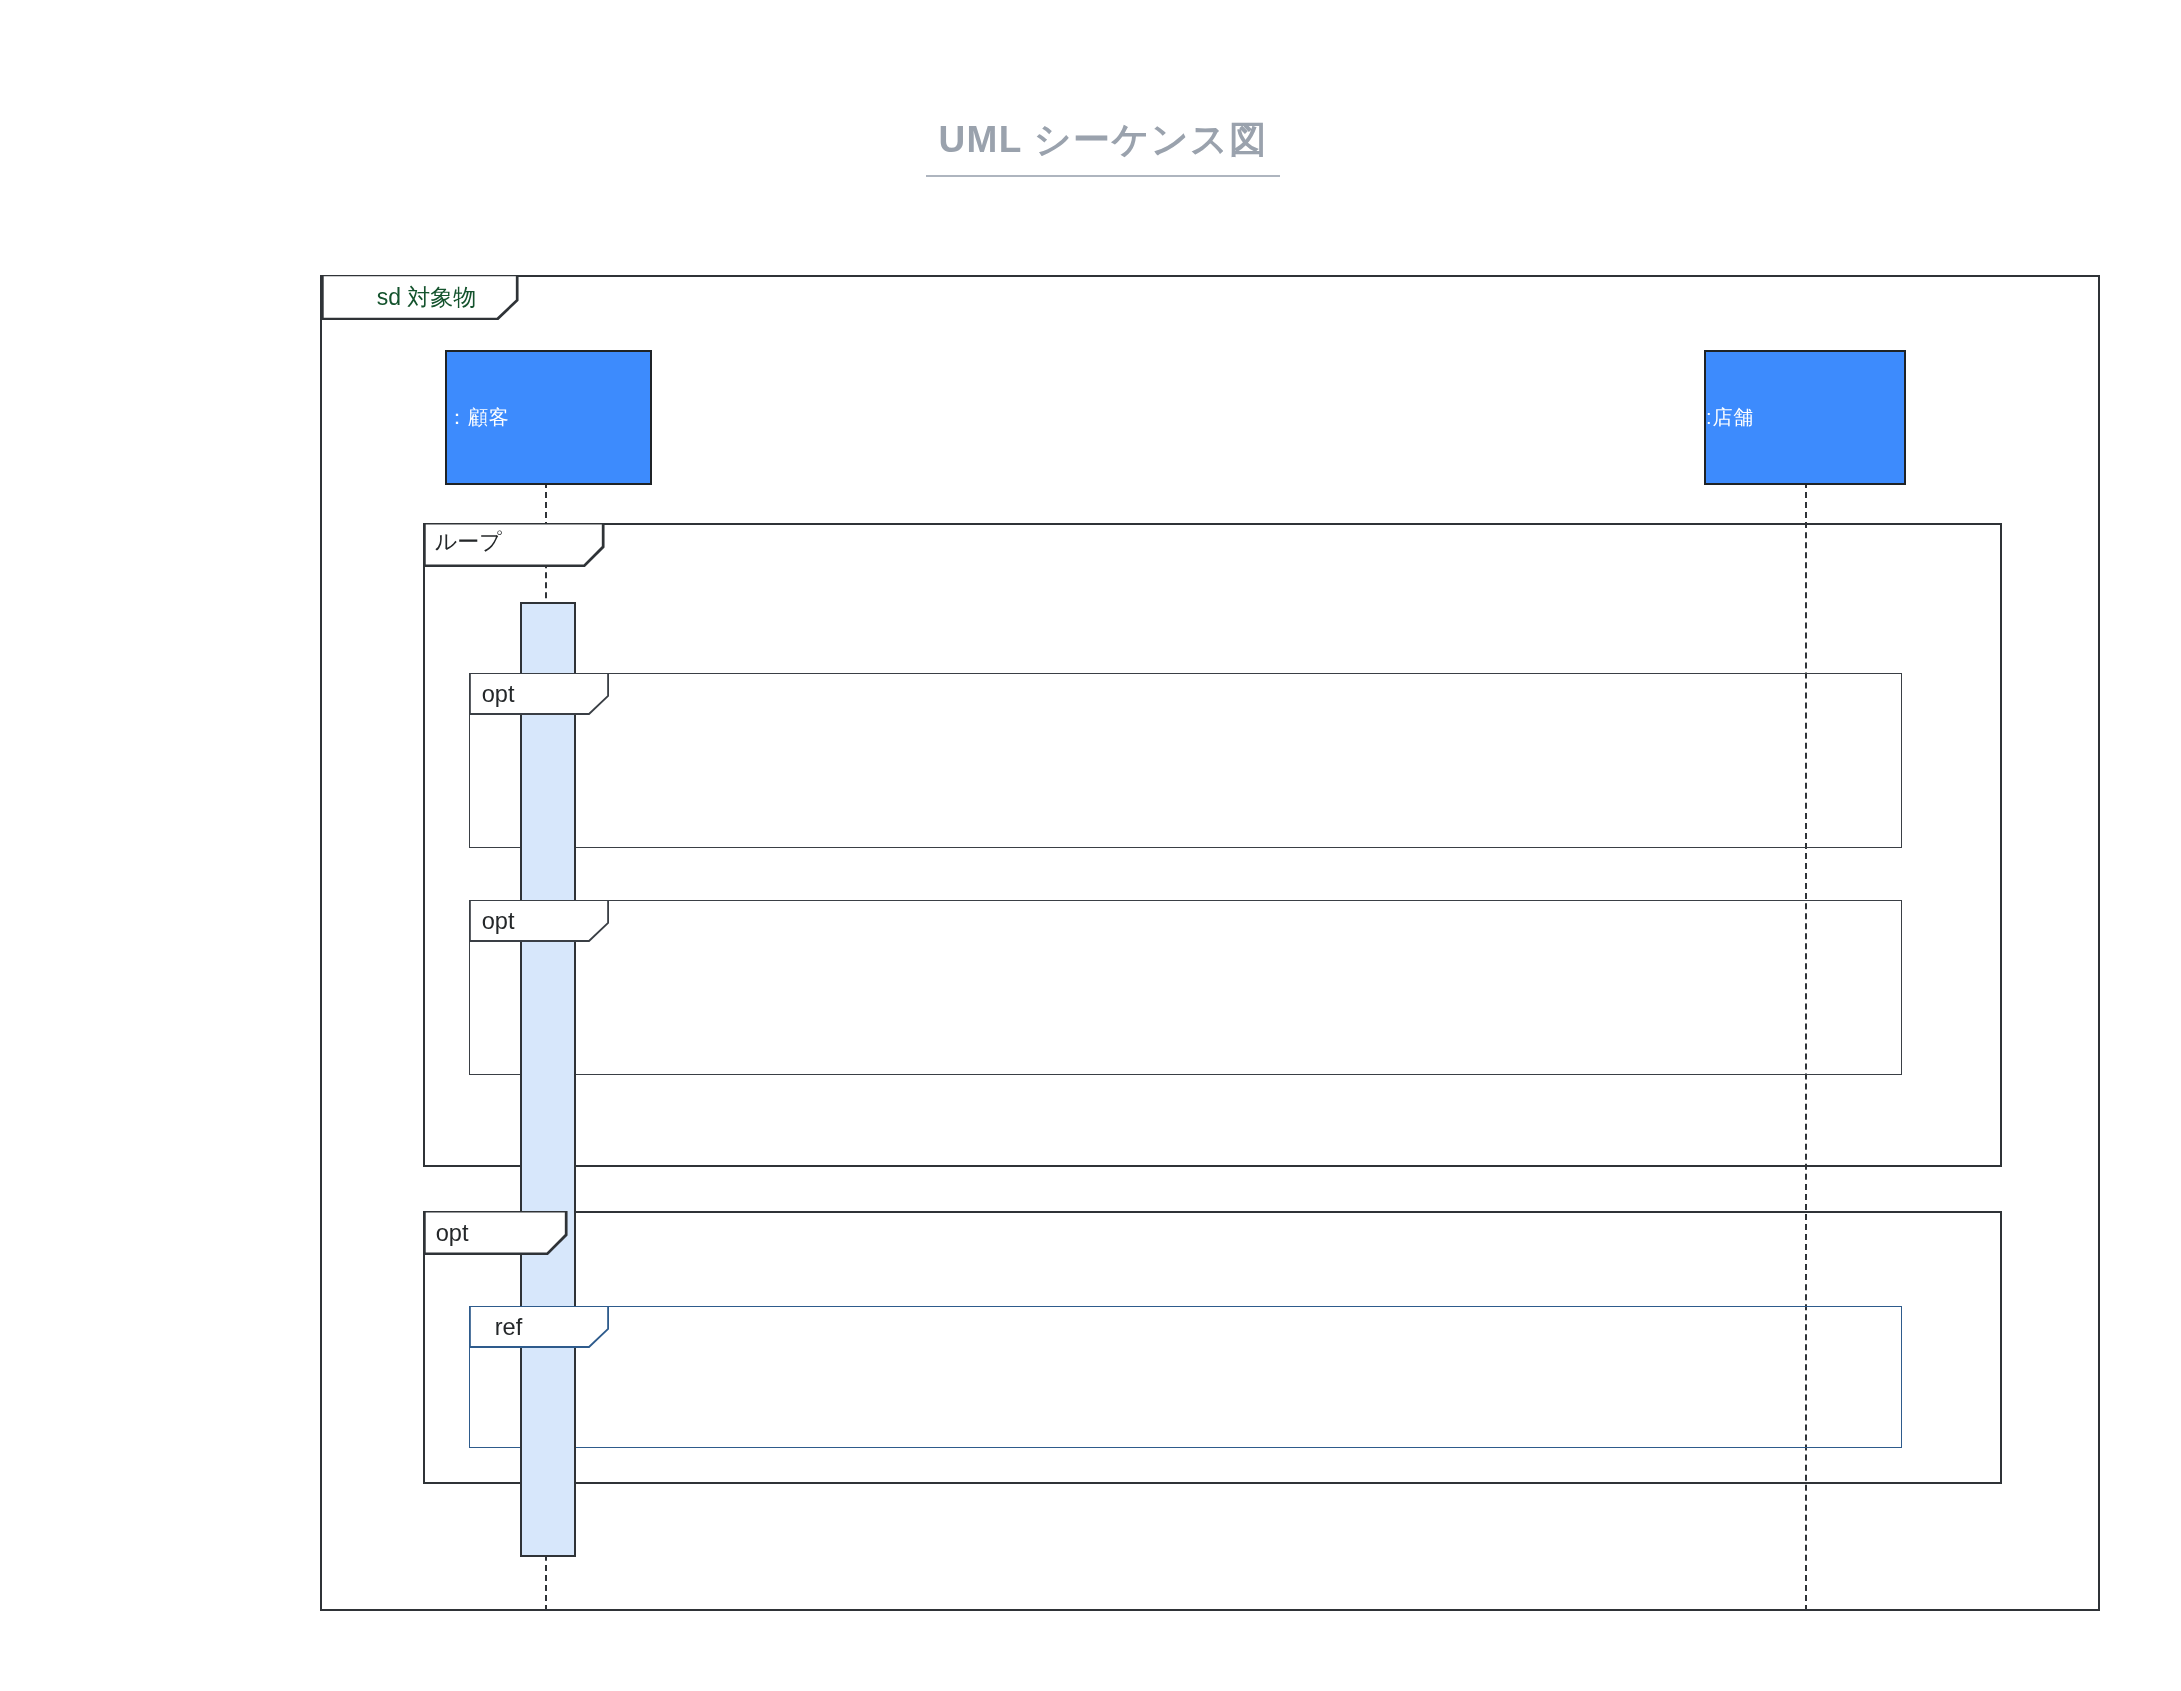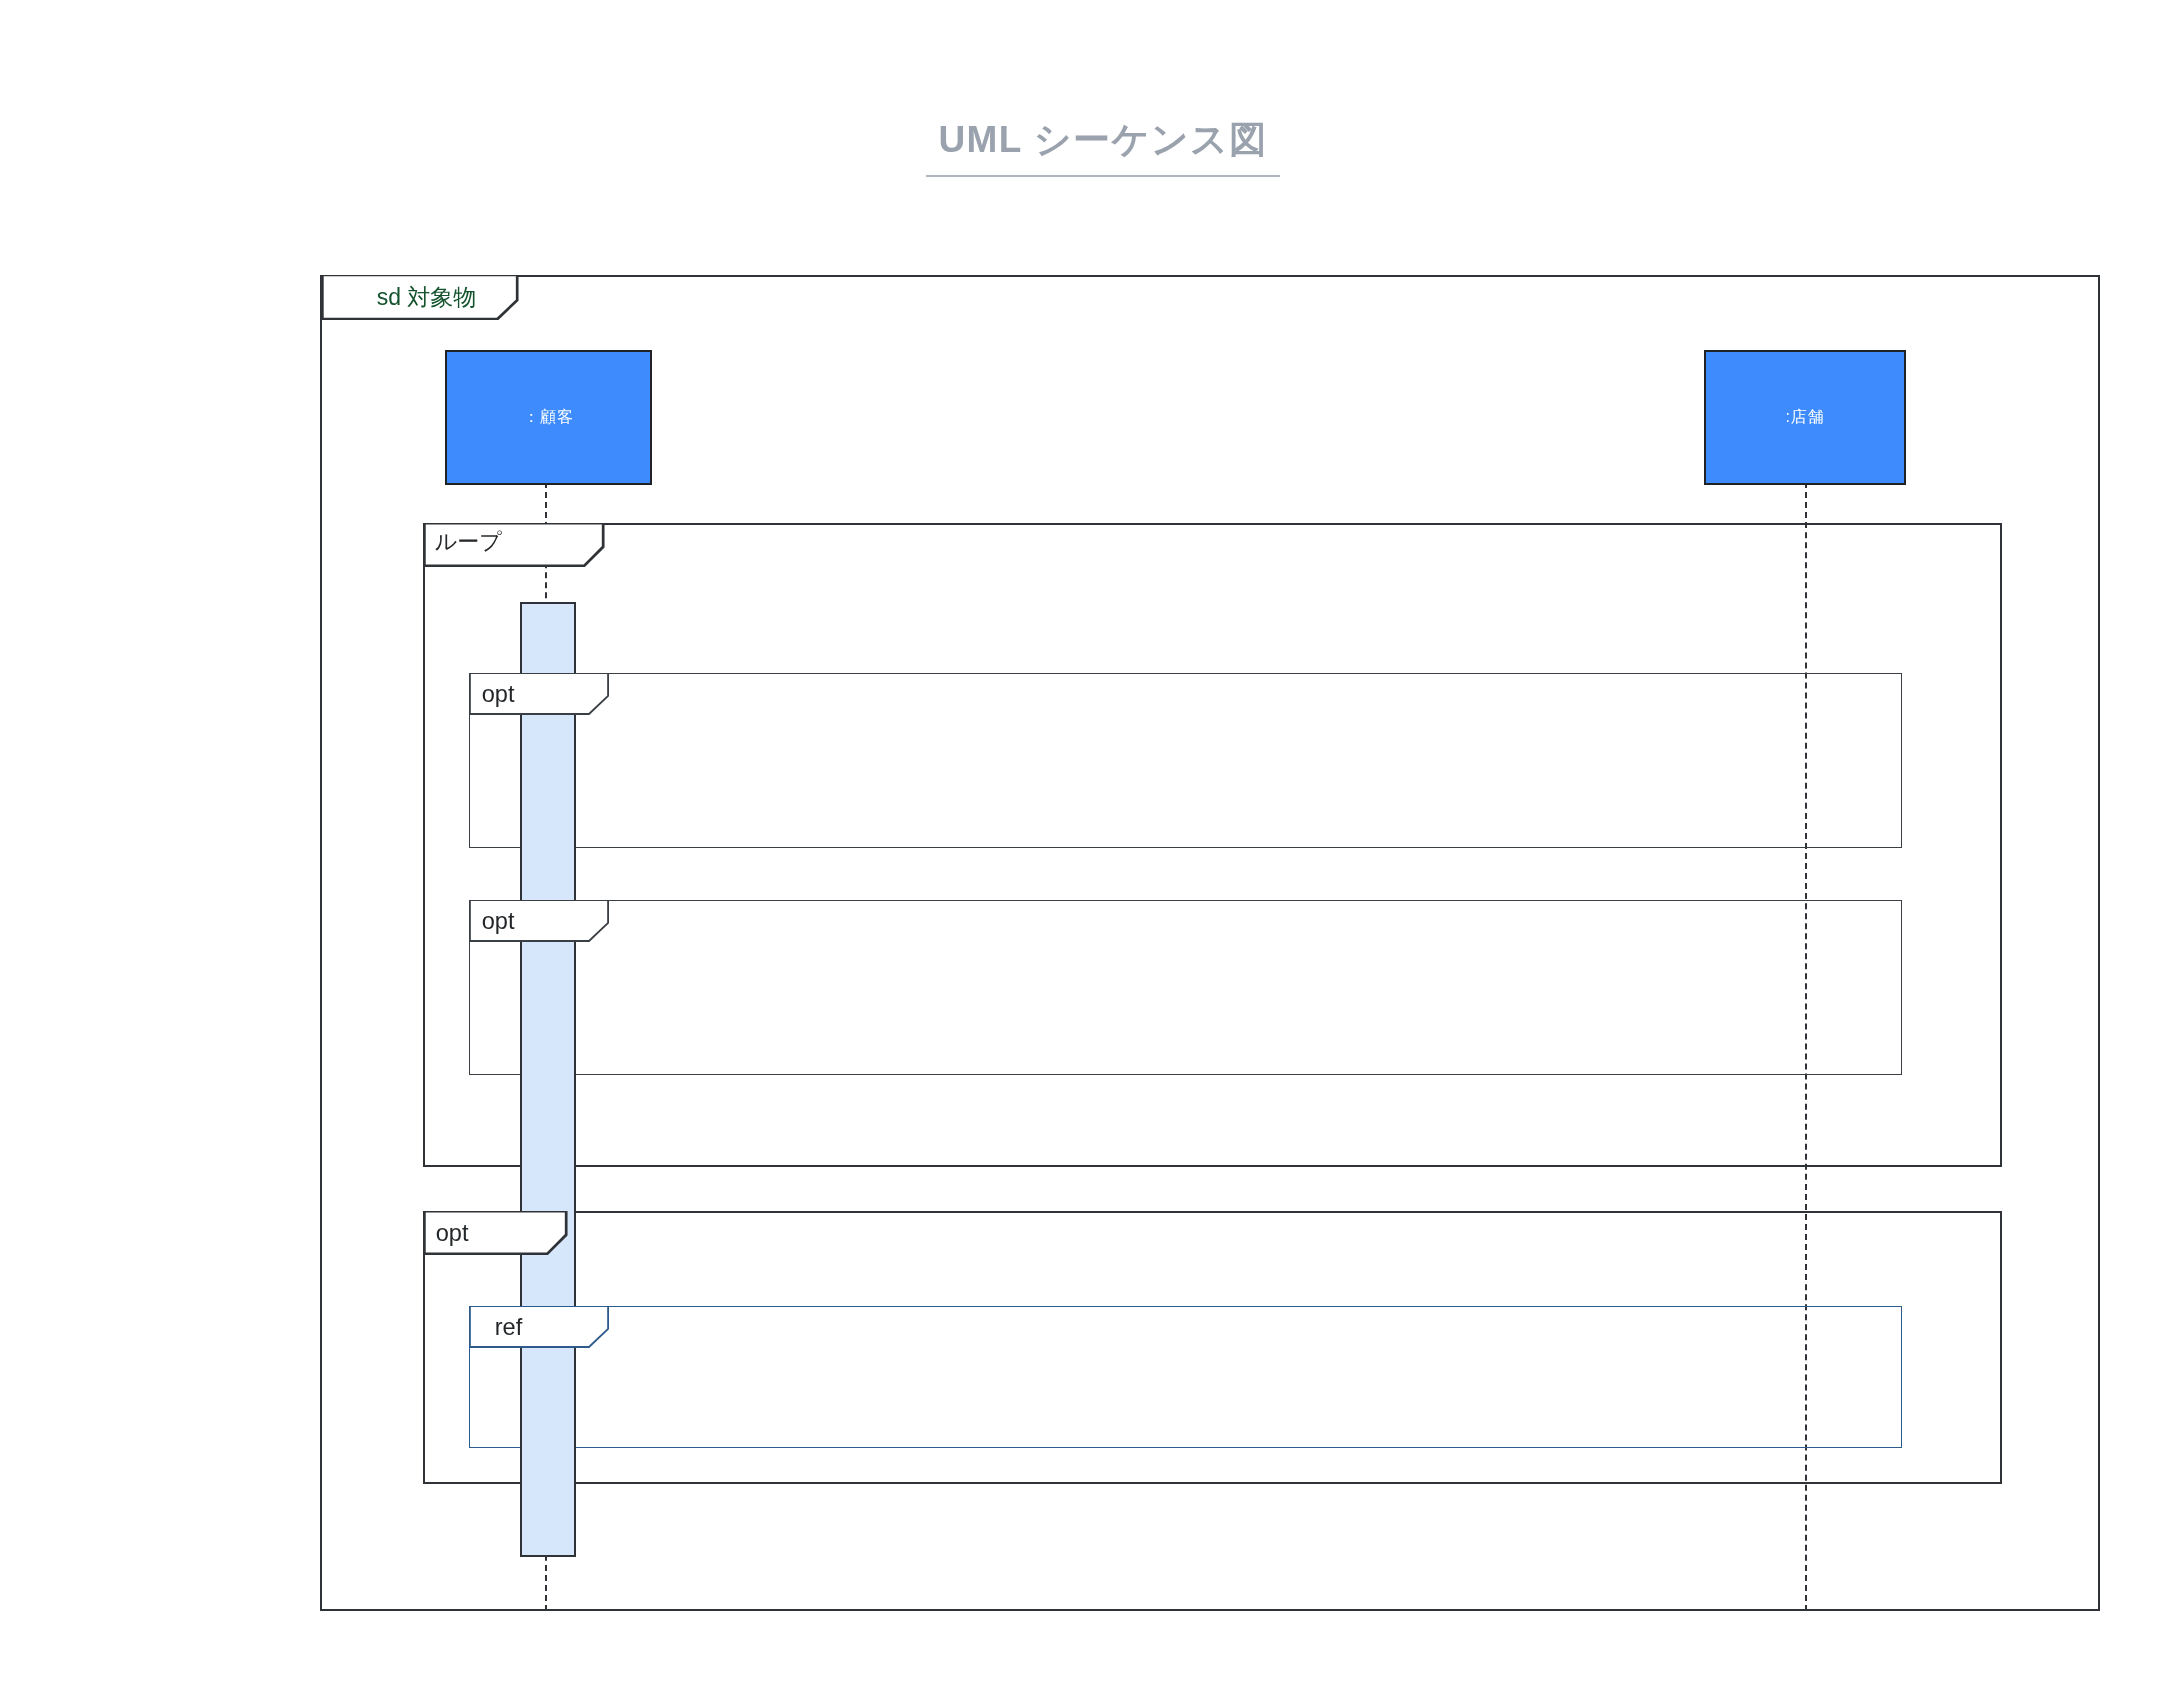--- a/index.html
+++ b/index.html
@@ -65,23 +65,23 @@
   }
   .tab-svg { position: absolute; left: 0; top: 0; z-index: 2; }
 
   
   .lifeline-head {
     position: absolute;
     background: #3d8bfd;
     border: 2.7px solid #1f2326;
     display: flex;
     align-items: center;
-    justify-content: center;
+    justify-content: flex-start;
     color: #ffffff;
-    font-size: 16px;
+    font-size: 20px;
     letter-spacing: 0.9px;
   }
 
   
   .lifeline {
     position: absolute;
     width: 0;
     border-left: 2.7px dashed #2f3337;
   }
 

